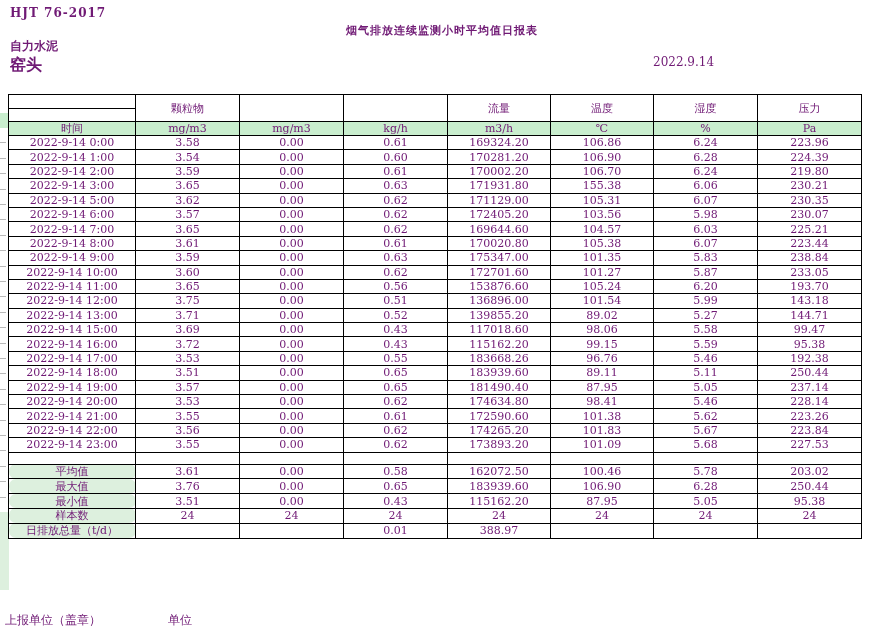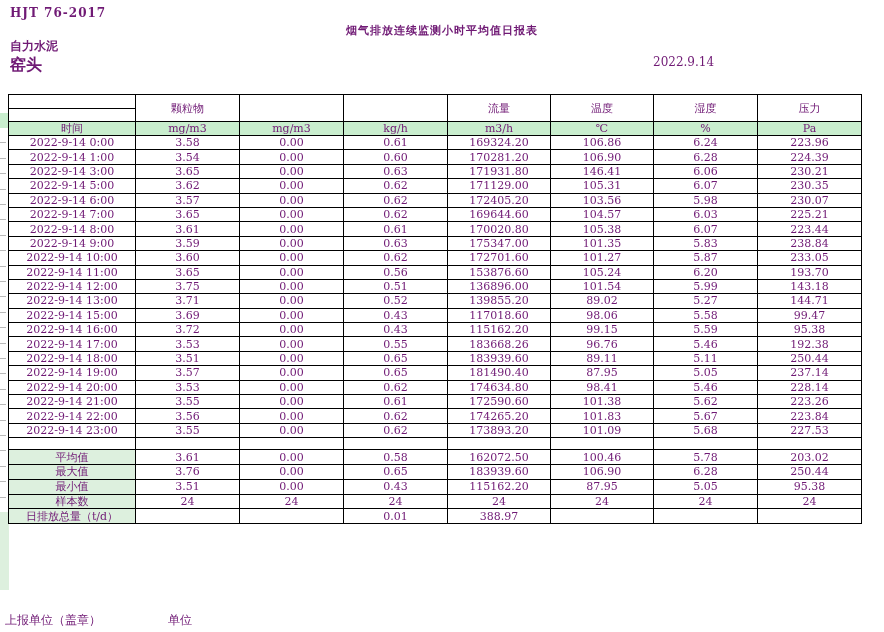--- a/index.html
+++ b/index.html
@@ -21,21 +21,21 @@
   }
   table.report td {
     border:1px solid #000; text-align:center; vertical-align:middle;
     padding:0; height:14.4px; line-height:13px; overflow:hidden; white-space:nowrap;
   }
   tr.ghead td { height:27px; }
   tr.ghead td.split { vertical-align:top; }
   .split-top { height:13.5px; border-bottom:1px solid #000; }
   tr.unit td { background:var(--green,#C9EECE); height:14px; }
   tr.spacer td { height:12px; }
-  tr.sumrow td { height:14.8px; }
+  tr.sumrow td { height:14.8px;border-radius:7px; }
   td.sumlabel { background:var(--green2,#DDF0DE); }
 
   
   .gutter-green-1 { position:absolute; left:0; top:113px; width:9px; height:15px; background:var(--green,#C9EECE); }
   .gutter-green-2 { position:absolute; left:0; top:512px; width:9px; height:78px; background:var(--green2,#DDF0DE); }
   .gutter-ticks   { position:absolute; left:0; top:128px; width:6px; height:370px;
     background:repeating-linear-gradient(to bottom, transparent 0px, transparent 14.4px, #b9b9b9 14.4px, #b9b9b9 15.4px); }
 
   .foot-note { position:absolute; left:5px; top:596px; font-size:12px; }
   .foot-report { position:absolute; left:5px; top:612px; font-size:12px; }
@@ -106,26 +106,36 @@
           <td>2022-9-14 1:00</td>
           <td>3.54</td>
           <td>0.00</td>
           <td>0.60</td>
           <td>170281.20</td>
           <td>106.90</td>
           <td>6.28</td>
           <td>224.39</td>
         </tr>
         <tr>
+          <td>2022-9-14 2:00</td>
+          <td>3.59</td>
+          <td>0.00</td>
+          <td>0.61</td>
+          <td>170002.20</td>
+          <td>106.70</td>
+          <td>6.24</td>
+          <td>219.80</td>
+        </tr>
+        <tr>
           <td>2022-9-14 3:00</td>
           <td>3.65</td>
           <td>0.00</td>
           <td>0.63</td>
           <td>171931.80</td>
-          <td>146.41</td>
+          <td>155.38</td>
           <td>6.06</td>
           <td>230.21</td>
         </tr>
         <tr>
           <td>2022-9-14 5:00</td>
           <td>3.62</td>
           <td>0.00</td>
           <td>0.62</td>
           <td>171129.00</td>
           <td>105.31</td>

